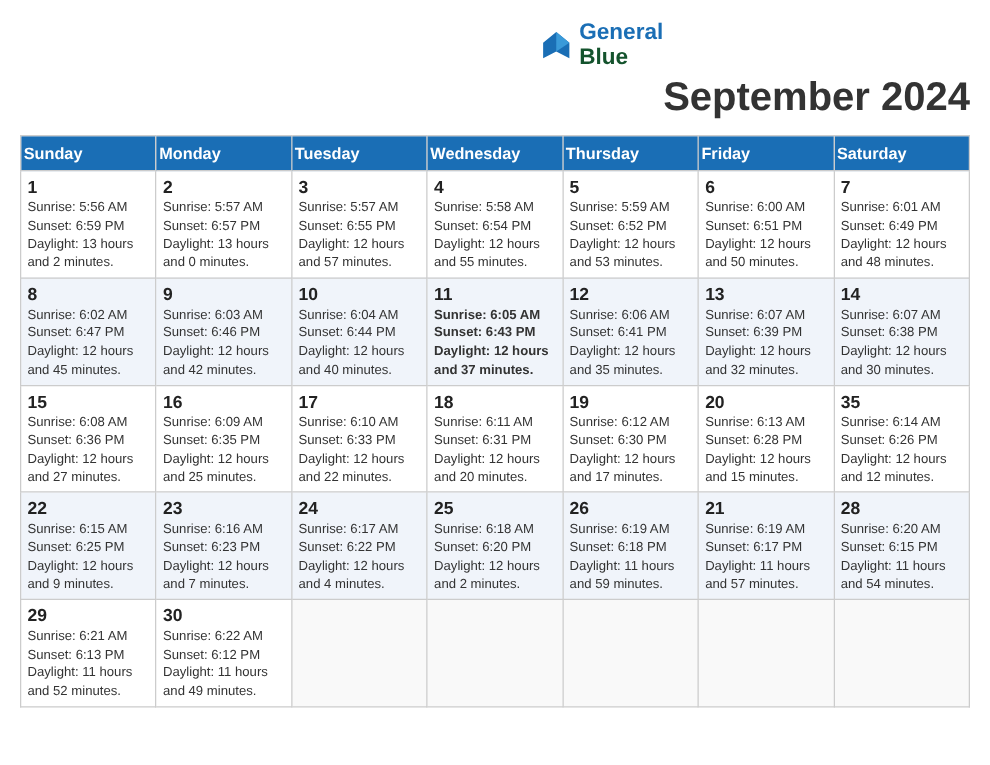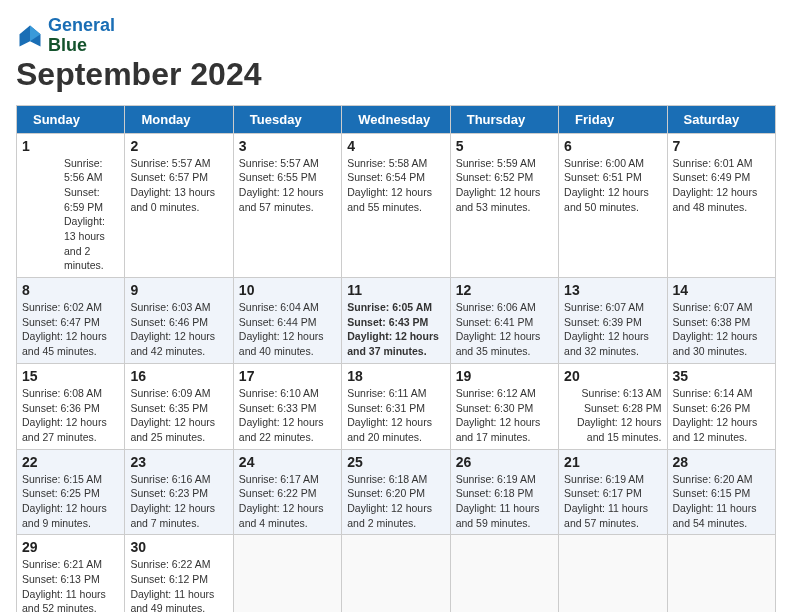--- a/index.html
+++ b/index.html
@@ -8,21 +8,20 @@
       background: #fff;
       width: 792px;
       min-height: 612px;
       padding: 16px;
     }
     .header {
       display: flex;
       justify-content: flex-end;
       align-items: flex-start;
       margin-bottom: 12px;
-      flex-direction: column;
     }
     .logo {
       display: flex;
       align-items: center;
       gap: 4px;
     }
     .logo-text {
       font-size: 18px;
       font-weight: bold;
       color: #333;
@@ -35,34 +34,35 @@
       width: 28px;
       height: 28px;
     }
     .title-block {
       text-align: right;
     }
     .month-title {
       font-size: 32px;
       font-weight: bold;
       color: #333;
+      margin-top: 43px;
     }
     .location {
       font-size: 14px;
       color: #555;
     }
     .calendar {
       width: 100%;
       border-collapse: collapse;
       font-size: 11px;
     }
     .calendar th {
       background: #1a6eb5;
       color: #fff;
-      padding: 6px 16px;
+      padding: 6px 2px;
       text-align: left;
       font-size: 13px;
       font-weight: bold;
       border: 1px solid #ccc;
     }
     .calendar td {
       border: 1px solid #ccc;
       vertical-align: top;
       padding: 4px 5px;
       width: 107px;
@@ -116,21 +116,21 @@
         <th>Wednesday</th>
         <th>Thursday</th>
         <th>Friday</th>
         <th>Saturday</th>
       </tr>
   </thead>
   <tbody id="calendar-body">
   <tr>
         <td>
           <span class="day-number">1</span>
-          <div class="day-info" style="white-space: pre-line; margin-left: 42px;">Sunrise: 5:56 AM
+          <div class="day-info" style="white-space: pre-line;">Sunrise: 5:56 AM
 Sunset: 6:59 PM
 Daylight: 13 hours and 2 minutes.</div>
         </td>
         <td>
           <span class="day-number">2</span>
           <div class="day-info" style="white-space: pre-line;">Sunrise: 5:57 AM
 Sunset: 6:57 PM
 Daylight: 13 hours and 0 minutes.</div>
         </td>
         <td>
@@ -234,21 +234,21 @@
 Daylight: 12 hours and 20 minutes.</div>
         </td>
         <td>
           <span class="day-number">19</span>
           <div class="day-info" style="white-space: pre-line;">Sunrise: 6:12 AM
 Sunset: 6:30 PM
 Daylight: 12 hours and 17 minutes.</div>
         </td>
         <td>
           <span class="day-number">20</span>
-          <div class="day-info" style="white-space: pre-line; text-align: right;">Sunrise: 6:13 AM
+          <div class="day-info" style="white-space: pre-line;">Sunrise: 6:13 AM
 Sunset: 6:28 PM
 Daylight: 12 hours and 15 minutes.</div>
         </td>
         <td>
           <span class="day-number">35</span>
           <div class="day-info" style="white-space: pre-line;">Sunrise: 6:14 AM
 Sunset: 6:26 PM
 Daylight: 12 hours and 12 minutes.</div>
         </td>
       </tr>

